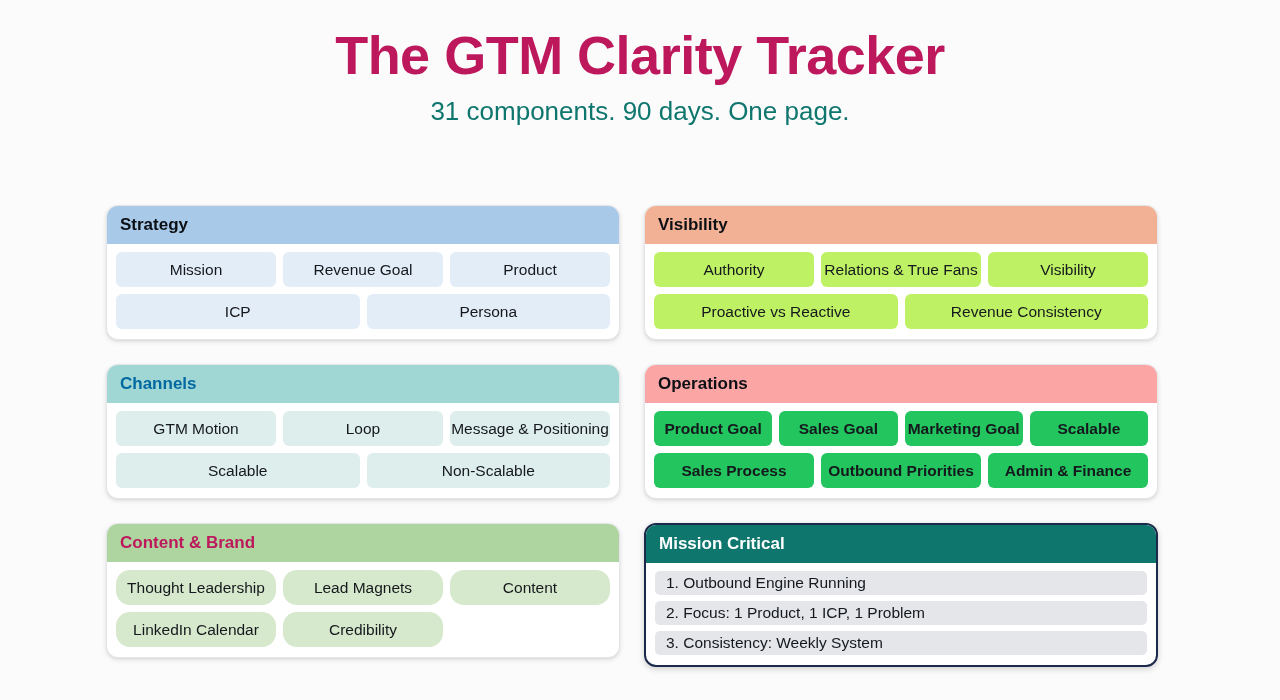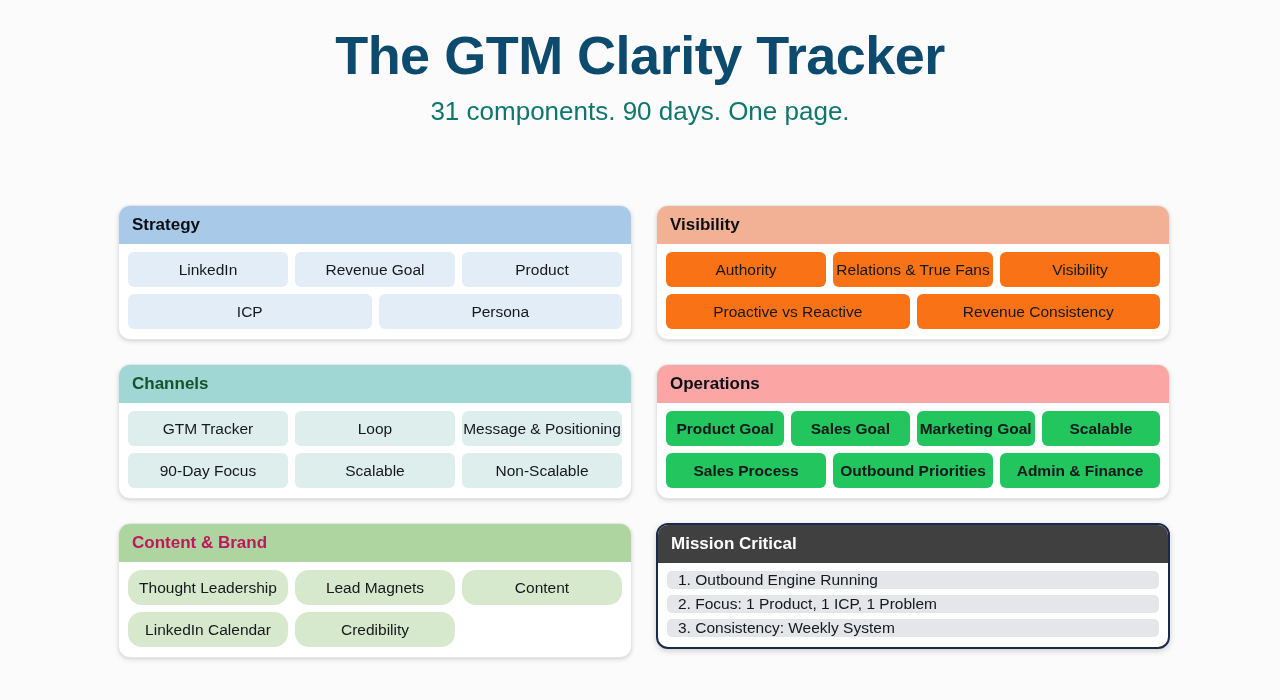--- a/index.html
+++ b/index.html
@@ -26,33 +26,33 @@
   .header {
     text-align: center;
     padding-top: 26px;
   }
   .page-title {
     font-size: 54px;
     font-weight: bold;
     letter-spacing: -0.5px;
     line-height: 1.08;
     margin: 0;
-    color: #0c4a6e;
+    color: #be185d;
   }
   .page-subtitle {
     font-size: 26px;
     font-weight: 400;
     margin: 12px 0 0 0;
     color: #0f766e;
   }
 
   
   .board {
     position: absolute;
-    left: 118px;
+    left: 106px;
     top: 205px;
     width: 1046px;
     display: grid;
     grid-template-columns: 514px 514px;
     column-gap: 18px;
     row-gap: 17px;
     align-items: start;
     gap: 24px;
   }
 
@@ -103,68 +103,68 @@
   .chip.spacer {
     background: transparent !important;
   }
 
   
   .card-body.list {
     padding: 8px 9px 10px 9px;
     gap: 6px;
   }
   .list-item {
-    height: 18px;
+    height: 24px;
     border-radius: 5px;
     display: flex;
     align-items: center;
     padding: 0 11px;
     font-size: 15.5px;
     color: #15181d;
     background: #e4e6e9;
     box-sizing: border-box;
   }
 
   
   .pal-strategy  .card-header { background: #a8c9e8; color: #0c0f14; }
   .pal-strategy  .chip        { background: #e3edf8; }
 
   .pal-visibility .card-header { background: #f2b194; color: #0c0f14; }
-  .pal-visibility .chip        { background: #f97316; }
-
-  .pal-channels  .card-header { background: #a0d6d4; color: #14532d; }
+  .pal-visibility .chip        { background: #bef264; }
+
+  .pal-channels  .card-header { background: #a0d6d4; color: #0369a1; }
   .pal-channels  .chip        { background: #ddeeec; }
 
   .pal-operations .card-header { background: #fca5a5; color: #0c0f14; }
   .pal-operations .chip        { background: #22c55e; font-weight: bold; }
 
   .pal-content   .card-header { background: #aed4a0; color: #be185d; }
   .pal-content   .chip        { background: #d6e9cc; border-radius: 14px; }
 
-  .pal-mission   .card-header { background: #404040; color: #ffffff; }
+  .pal-mission   .card-header { background: #0f766e; color: #ffffff; }
 </style>
 </head>
 <body>
 
 <div class="page">
 
   <div class="header">
     <h1 class="page-title">The GTM Clarity Tracker</h1>
     <p class="page-subtitle">31 components. 90 days. One page.</p>
   </div>
 
   <div class="board">
 
     <div class="card pal-strategy">
       <div class="card-header">
         <span>Strategy</span>
       </div>
       <div class="card-body">
         <div class="chip-row">
-          <div class="chip">LinkedIn</div>
+          <div class="chip">Mission</div>
           <div class="chip">Revenue Goal</div>
           <div class="chip">Product</div>
         </div>
         <div class="chip-row">
           <div class="chip">ICP</div>
           <div class="chip">Persona</div>
         </div>
       </div>
     </div>
 
@@ -184,26 +184,25 @@
         </div>
       </div>
     </div>
 
     <div class="card pal-channels">
       <div class="card-header">
         <span>Channels</span>
       </div>
       <div class="card-body">
         <div class="chip-row">
-          <div class="chip">GTM Tracker</div>
+          <div class="chip">GTM Motion</div>
           <div class="chip">Loop</div>
           <div class="chip">Message &amp; Positioning</div>
         </div>
         <div class="chip-row">
-          <div class="chip">90-Day Focus</div>
           <div class="chip">Scalable</div>
           <div class="chip">Non-Scalable</div>
         </div>
       </div>
     </div>
 
     <div class="card pal-operations">
       <div class="card-header">
         <span>Operations</span>
       </div>

